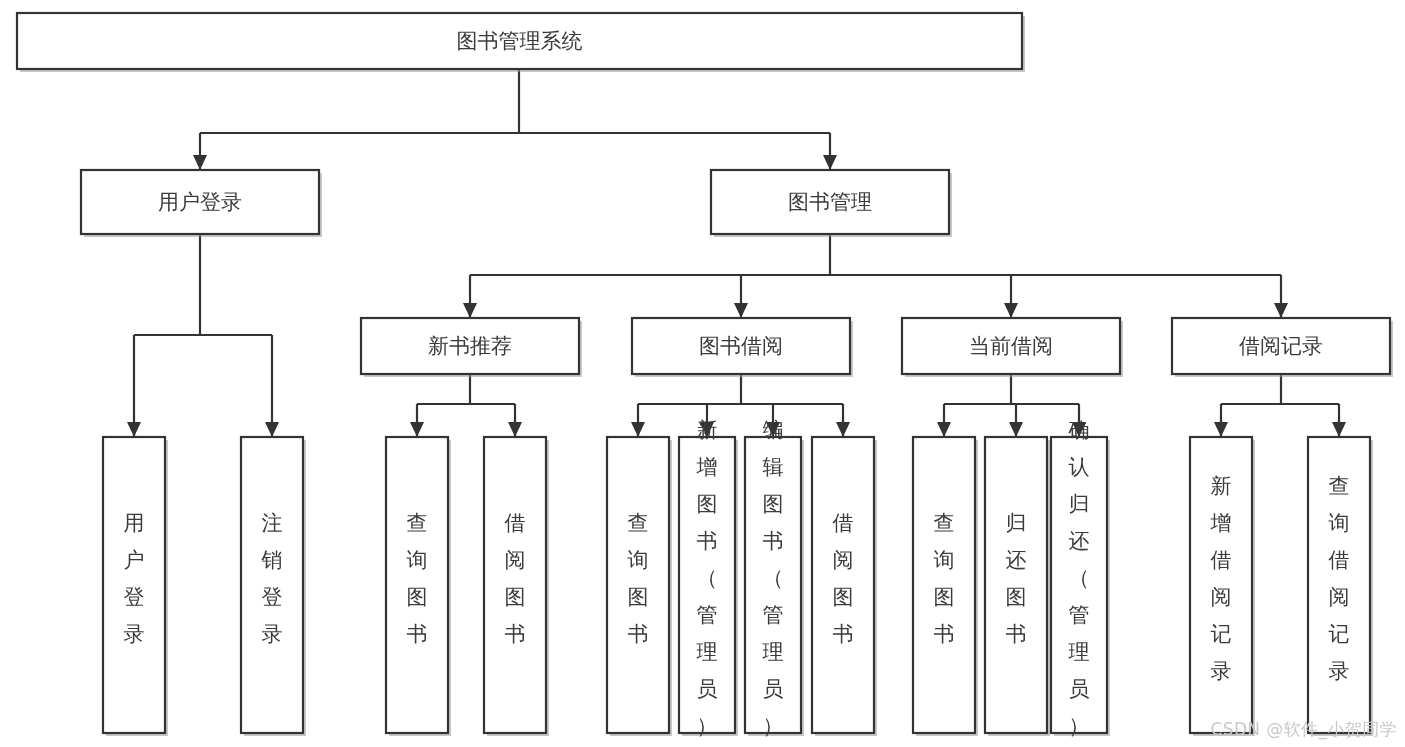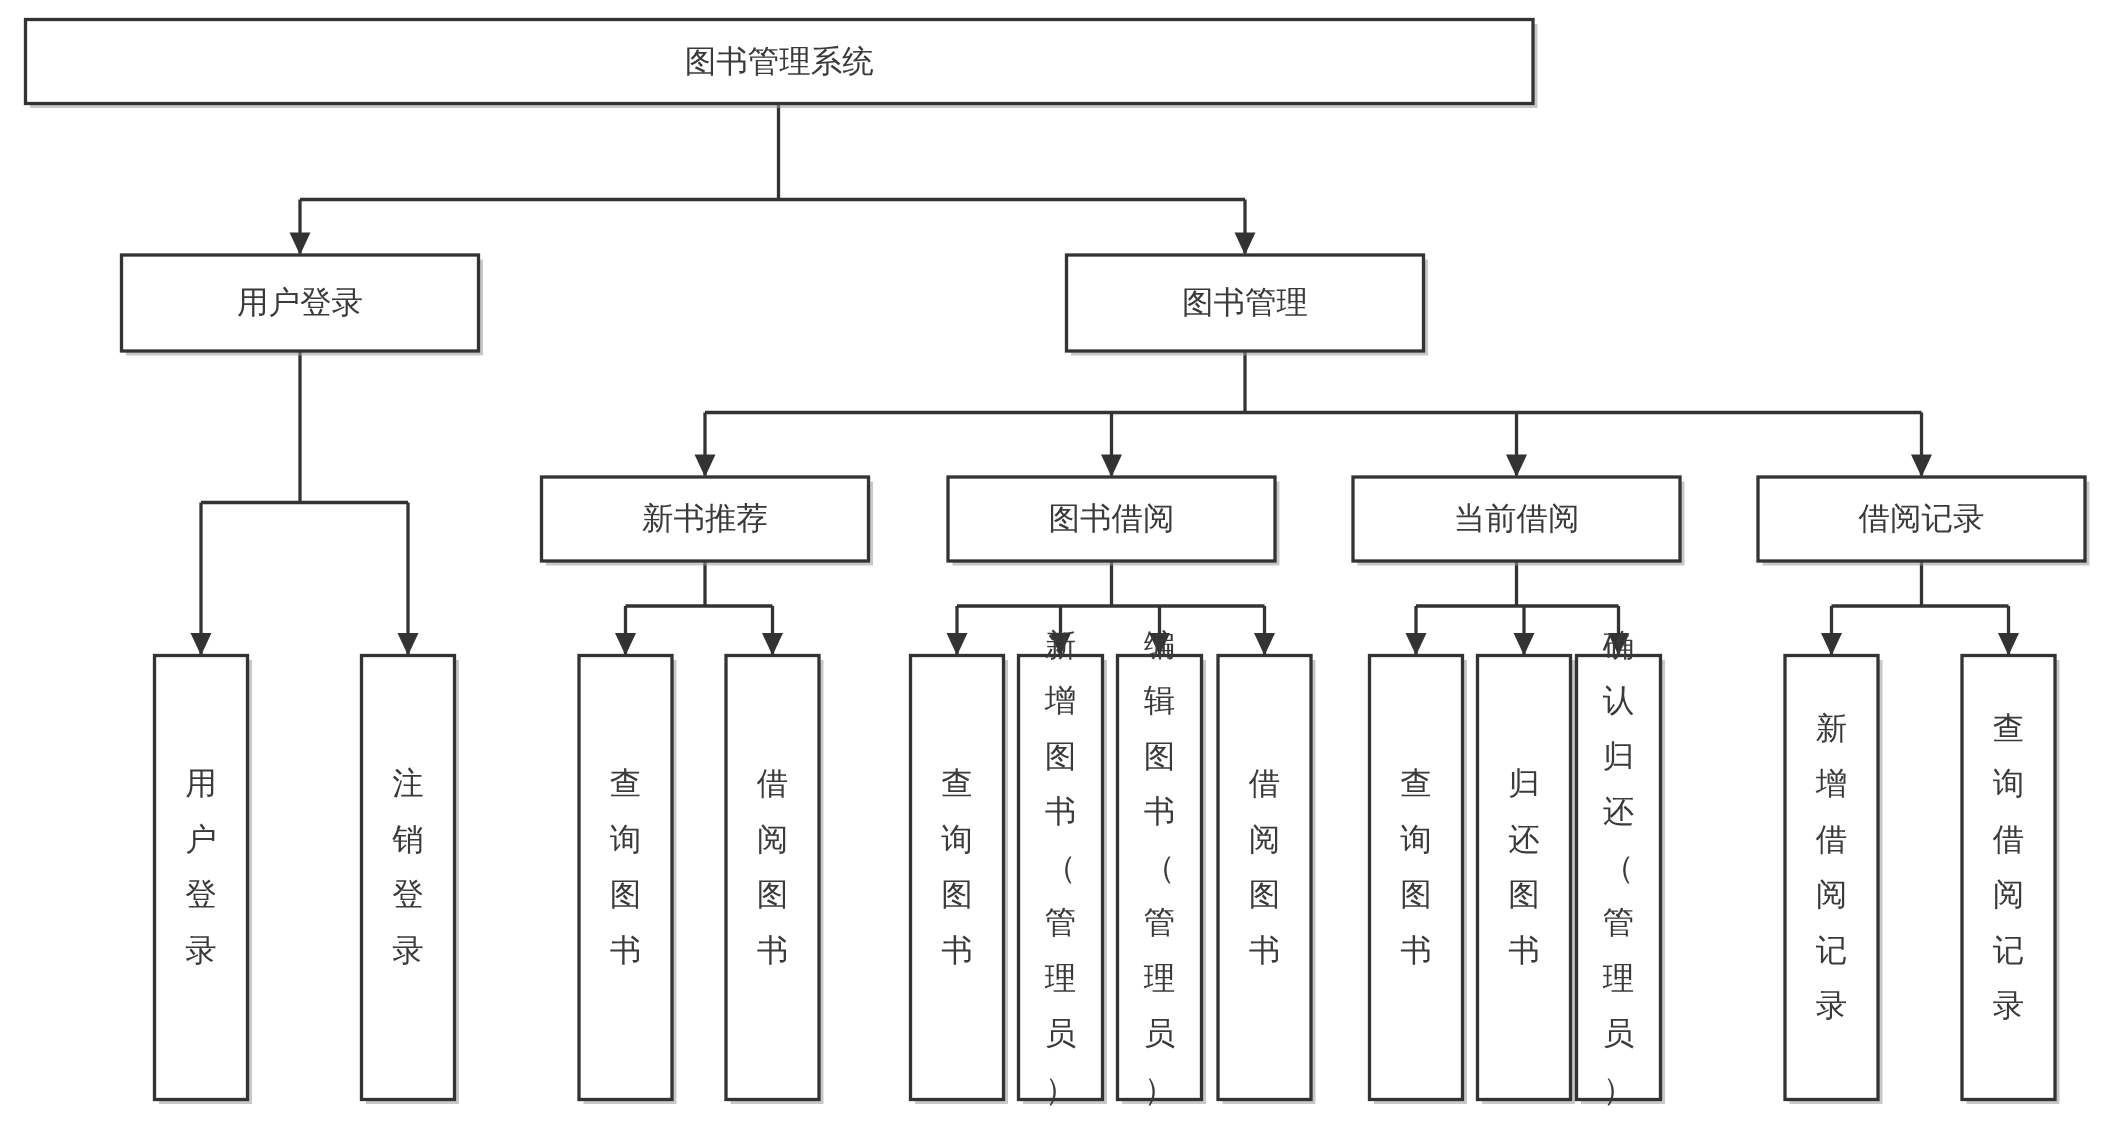--- a/index.html
+++ b/index.html
@@ -225,13 +225,14 @@
           <rect x="1190" y="437" width="62" height="296" class="node-box"></rect>
           <text x="1221" class="node-label-vert"><tspan x="1221" y="492.5">新</tspan><tspan x="1221" y="529.5">增</tspan><tspan x="1221" y="566.5">借</tspan><tspan x="1221" y="603.5">阅</tspan><tspan x="1221" y="640.5">记</tspan><tspan x="1221" y="677.5">录</tspan></text>
         </g>
         <g>
           <rect x="1311" y="440" width="62" height="296" class="node-shadow"></rect>
           <rect x="1308" y="437" width="62" height="296" class="node-box"></rect>
           <text x="1339" class="node-label-vert"><tspan x="1339" y="492.5">查</tspan><tspan x="1339" y="529.5">询</tspan><tspan x="1339" y="566.5">借</tspan><tspan x="1339" y="603.5">阅</tspan><tspan x="1339" y="640.5">记</tspan><tspan x="1339" y="677.5">录</tspan></text>
         </g>
       </g>
   </svg>
+  <div class="watermark">CSDN @软件_小贺同学</div>
 </div>
 
 </body></html>

